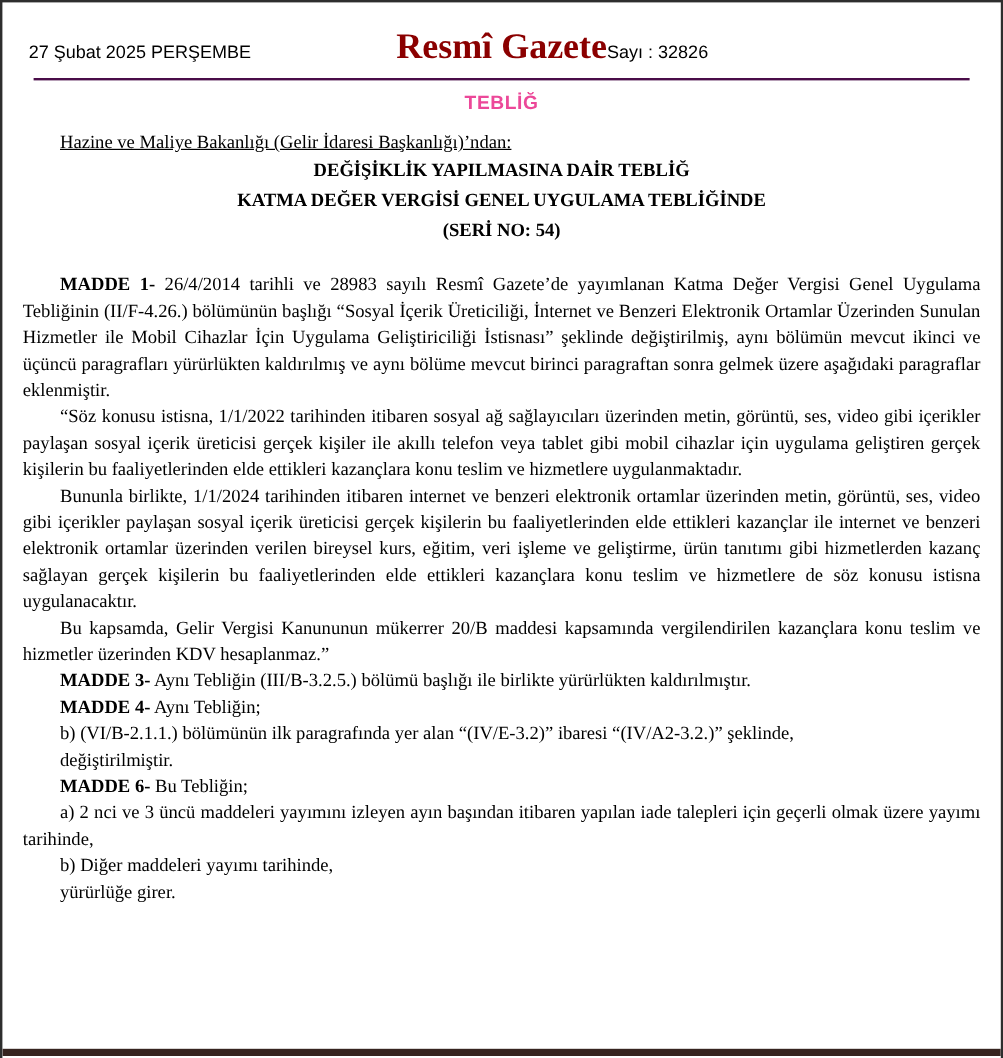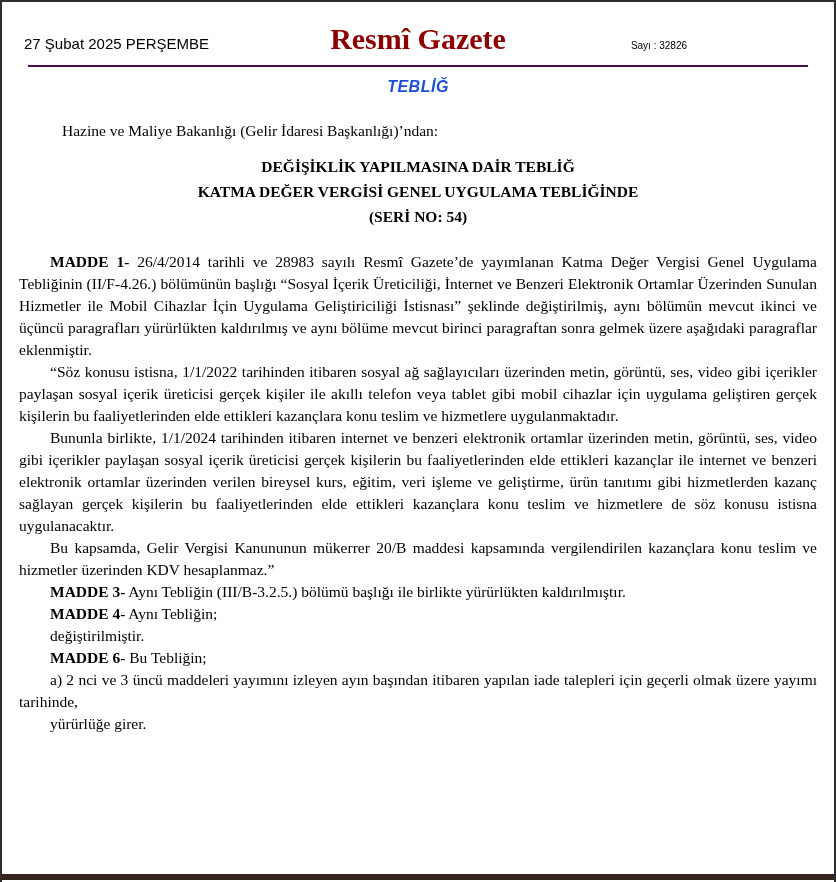--- a/index.html
+++ b/index.html
@@ -10,67 +10,69 @@
     background:#ffffff;
     border:2px solid #2e2e2e;
     border-bottom:none;
     overflow:hidden;
     font-family:"Liberation Serif", serif;
     color:#000;
   }
   .masthead { display:flex; align-items:baseline; padding:20px 22px 0 22px; }
   .date  { flex:1 1 0; font-family:"Liberation Sans", sans-serif; font-size:15px; }
   .brand { flex:0 0 auto; font-family:"Liberation Serif", serif; font-weight:bold; font-size:30px; }
-  .issue { flex:1 1 0; text-align:center; font-family:"Liberation Sans", sans-serif; font-size:10px; }
+  .issue { flex:1 1 0; text-align:left; font-family:"Liberation Sans", sans-serif; font-size:15px; }
   .rule  { margin:9px 26px 0 26px; border-top:2px solid #4a0d49; height:0; }
   .section {
     text-align:center; margin-top:11px;
     font-family:"Liberation Sans", sans-serif;
     font-weight:bold; font-size:16px; letter-spacing:0.5px;
   }
   .doc { padding:12px 17px 0 17px; font-size:15.5px; }
-  .authority { margin:12px; text-indent:31px; line-height:22px; }
+  .authority { margin:0; text-indent:31px; text-decoration:underline; line-height:22px; }
   .title { text-align:center; font-weight:bold; font-size:15.5px; line-height:25px; }
   .articles { margin-top:22px; }
   .para { margin:0; text-indent:31px; text-align:justify; line-height:22px; }
   .para b { font-weight:bold; }
   .footer-bar { position:absolute; left:0; right:0; bottom:2px; height:6px; }
 </style>
 </head>
 <body>
 
 <div class="page" style="border-color: rgb(46, 46, 46);">
 
   <header class="masthead">
     <div class="date">27 Şubat 2025 PERŞEMBE</div>
     <div class="brand" style="color: rgb(139, 0, 0);">Resmî Gazete</div>
     <div class="issue">Sayı : 32826</div>
   </header>
 
   <div class="rule" style="border-top-color: rgb(74, 13, 73);"></div>
 
-  <div class="section" style="color: #1d4ed8; font-style: italic;">TEBLİĞ</div>
+  <div class="section" style="color: #ec4899;">TEBLİĞ</div>
 
   <main class="doc">
     <p class="authority">Hazine ve Maliye Bakanlığı (Gelir İdaresi Başkanlığı)’ndan:</p>
 
     <div class="title">
       <div>DEĞİŞİKLİK YAPILMASINA DAİR TEBLİĞ</div>
       <div>KATMA DEĞER VERGİSİ GENEL UYGULAMA TEBLİĞİNDE</div>
       <div>(SERİ NO: 54)</div>
     </div>
 
     <div class="articles">
       <p class="para"><b>MADDE 1-</b><span> 26/4/2014 tarihli ve 28983 sayılı Resmî Gazete’de yayımlanan Katma Değer Vergisi Genel Uygulama Tebliğinin (II/F-4.26.) bölümünün başlığı “Sosyal İçerik Üreticiliği, İnternet ve Benzeri Elektronik Ortamlar Üzerinden Sunulan Hizmetler ile Mobil Cihazlar İçin Uygulama Geliştiriciliği İstisnası” şeklinde değiştirilmiş, aynı bölümün mevcut ikinci ve üçüncü paragrafları yürürlükten kaldırılmış ve aynı bölüme mevcut birinci paragraftan sonra gelmek üzere aşağıdaki paragraflar eklenmiştir.</span></p>
       <p class="para"><b></b><span>“Söz konusu istisna, 1/1/2022 tarihinden itibaren sosyal ağ sağlayıcıları üzerinden metin, görüntü, ses, video gibi içerikler paylaşan sosyal içerik üreticisi gerçek kişiler ile akıllı telefon veya tablet gibi mobil cihazlar için uygulama geliştiren gerçek kişilerin bu faaliyetlerinden elde ettikleri kazançlara konu teslim ve hizmetlere uygulanmaktadır.</span></p>
       <p class="para"><b></b><span>Bununla birlikte, 1/1/2024 tarihinden itibaren internet ve benzeri elektronik ortamlar üzerinden metin, görüntü, ses, video gibi içerikler paylaşan sosyal içerik üreticisi gerçek kişilerin bu faaliyetlerinden elde ettikleri kazançlar ile internet ve benzeri elektronik ortamlar üzerinden verilen bireysel kurs, eğitim, veri işleme ve geliştirme, ürün tanıtımı gibi hizmetlerden kazanç sağlayan gerçek kişilerin bu faaliyetlerinden elde ettikleri kazançlara konu teslim ve hizmetlere de söz konusu istisna uygulanacaktır.</span></p>
       <p class="para"><b></b><span>Bu kapsamda, Gelir Vergisi Kanununun mükerrer 20/B maddesi kapsamında vergilendirilen kazançlara konu teslim ve hizmetler üzerinden KDV hesaplanmaz.”</span></p>
       <p class="para"><b>MADDE 3-</b><span> Aynı Tebliğin (III/B-3.2.5.) bölümü başlığı ile birlikte yürürlükten kaldırılmıştır.</span></p>
       <p class="para"><b>MADDE 4-</b><span> Aynı Tebliğin;</span></p>
+      <p class="para"><b></b><span>b) (VI/B-2.1.1.) bölümünün ilk paragrafında yer alan “(IV/E-3.2)” ibaresi “(IV/A2-3.2.)” şeklinde,</span></p>
       <p class="para"><b></b><span>değiştirilmiştir.</span></p>
       <p class="para"><b>MADDE 6-</b><span> Bu Tebliğin;</span></p>
       <p class="para"><b></b><span>a) 2 nci ve 3 üncü maddeleri yayımını izleyen ayın başından itibaren yapılan iade talepleri için geçerli olmak üzere yayımı tarihinde,</span></p>
+      <p class="para"><b></b><span>b) Diğer maddeleri yayımı tarihinde,</span></p>
       <p class="para"><b></b><span>yürürlüğe girer.</span></p>
     </div>
   </main>
 
   <div class="footer-bar" style="background: rgb(54, 36, 32);"></div>
 </div>
 
 </body></html>

